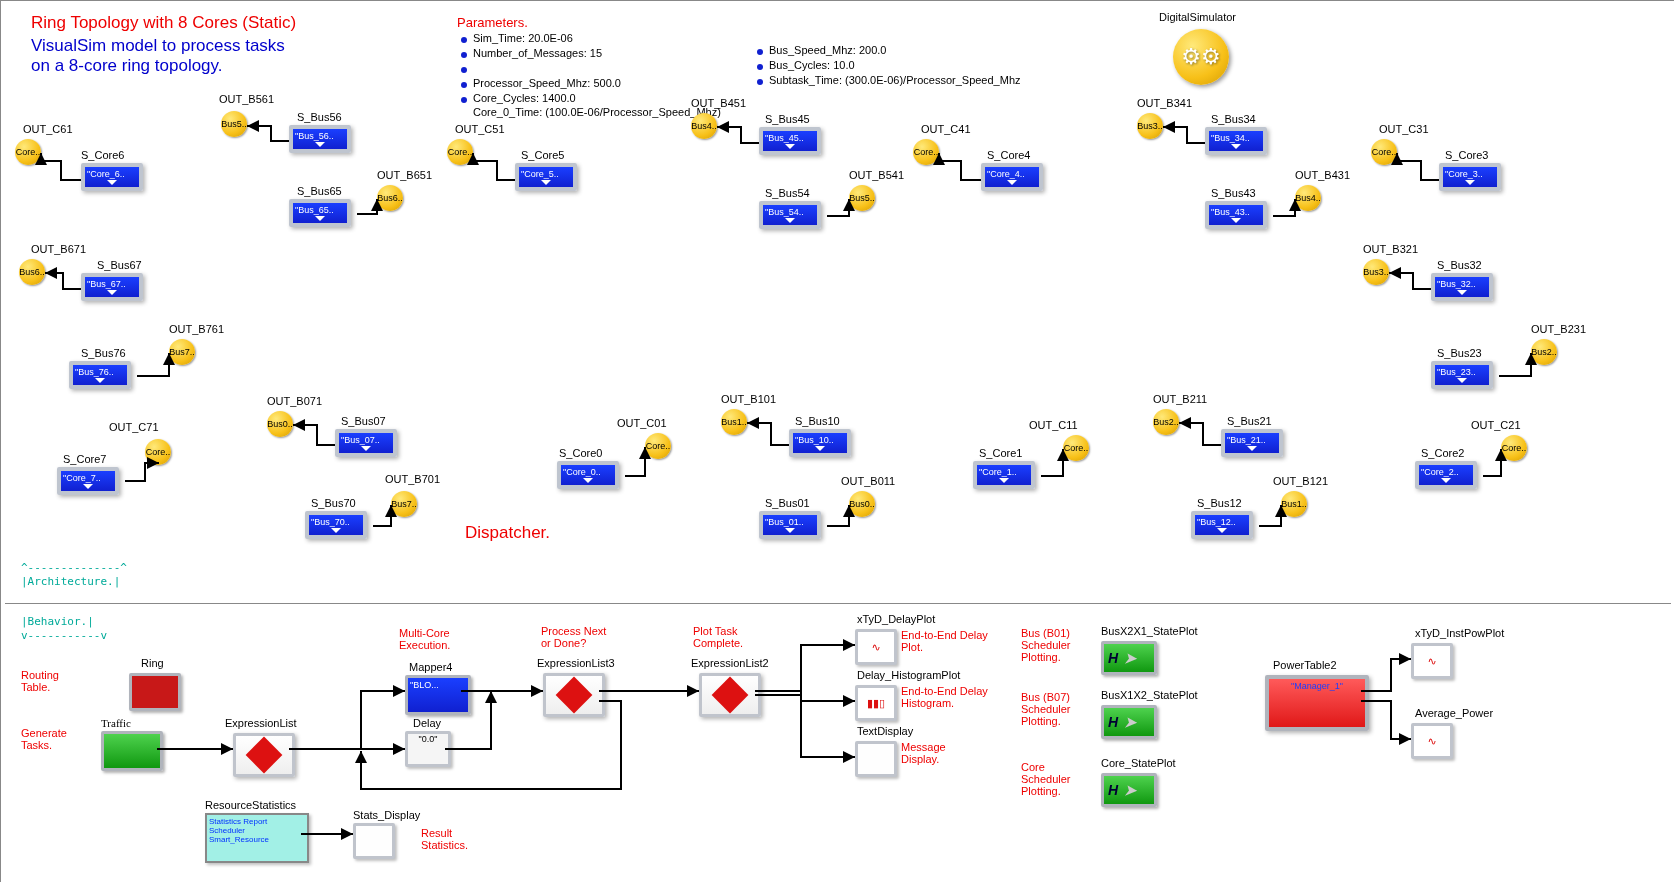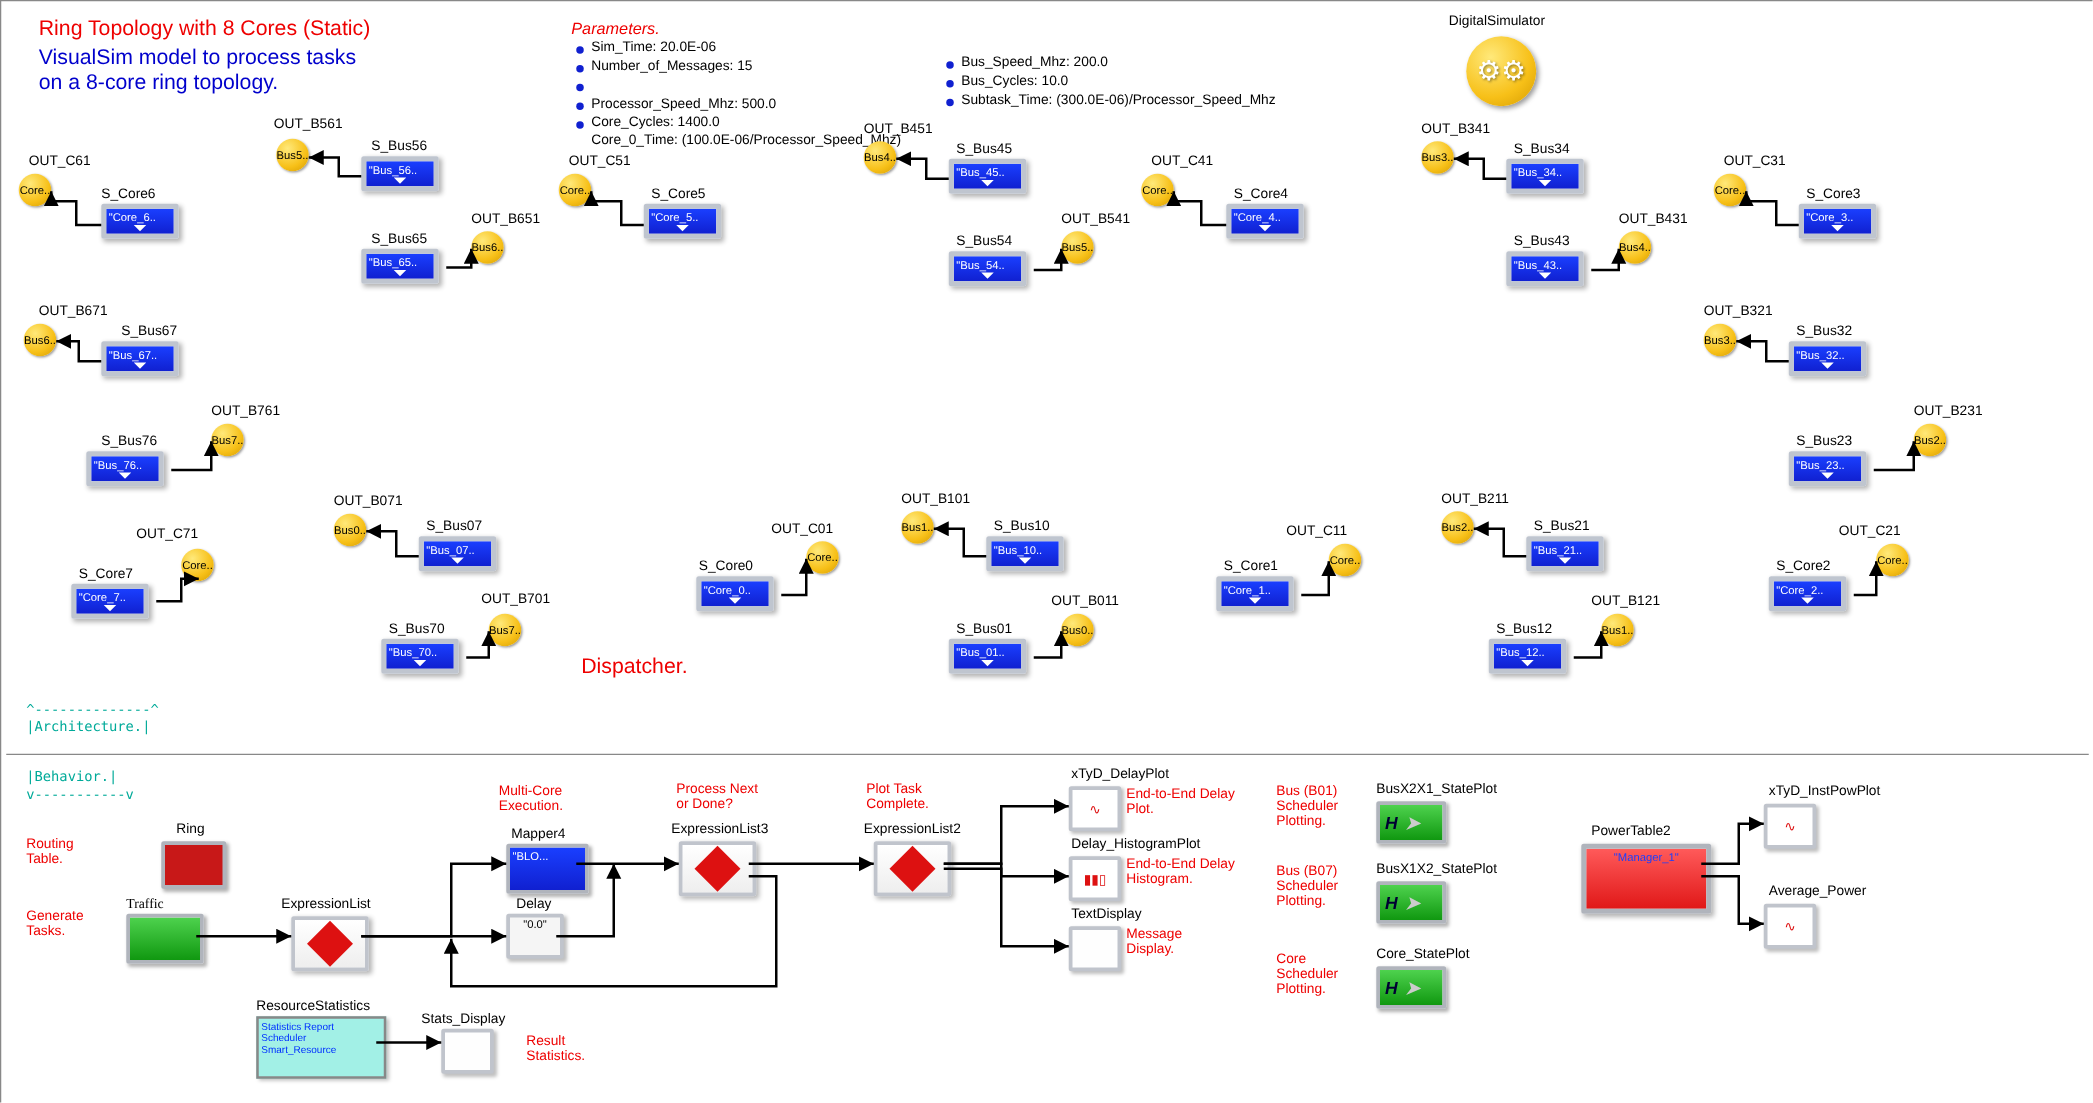--- a/index.html
+++ b/index.html
@@ -19,21 +19,21 @@
     height: 100%;
     border: 1px solid #888;
   }
   .title-text { position: absolute; }
   .label { position: absolute; white-space: nowrap; }
   .red { color: #e00; }
   .blue { color: #00c; }
   .teal { color: #0a9; }
   .black { color: #000; }
   .big { font-size: 17px; font-weight: normal; }
-  .med { font-size: 13px; font-style: italic; }
+  .med { font-size: 13px; }
   .sml { font-size: 11px; }
 
   
   .blue-block {
     position: absolute;
     width: 62px; height: 28px;
     background: linear-gradient(to bottom,#1a3fff 0%,#1020d0 100%);
     border: 4px solid #bfc5cf;
     border-radius: 2px;
     box-shadow: 2px 2px 4px rgba(0,0,0,.3);
@@ -404,21 +404,21 @@
     </div>
   <div class="label black sml" style="left:1414px; top:706px;">Average_Power</div>
   <div class="plot-box" style="left:1410px; top:722px;">
       <span>∿</span>
     </div>
 
   <div class="label black sml" style="left:204px; top:798px;">ResourceStatistics</div>
   <div class="resource-box" style="left:204px; top:812px; white-space:pre-line;">Statistics Report
 Scheduler
 Smart_Resource</div>
-  <div class="label black sml" style="left:336px; top:808px;">Stats_Display</div>
+  <div class="label black sml" style="left:352px; top:808px;">Stats_Display</div>
   <div class="plot-box" style="left:352px; top:822px;background:#fefefe;"></div>
   <div class="label red sml" style="left:420px; top:826px; white-space:pre-line;">Result
 Statistics.</div>
 
   <svg class="wire" width="1674" height="882">
     <defs>
       <marker id="ah" markerWidth="8" markerHeight="8" refX="6" refY="3" orient="auto">
         <path d="M0,0 L6,3 L0,6 Z" fill="#000"></path>
       </marker>
     </defs>

